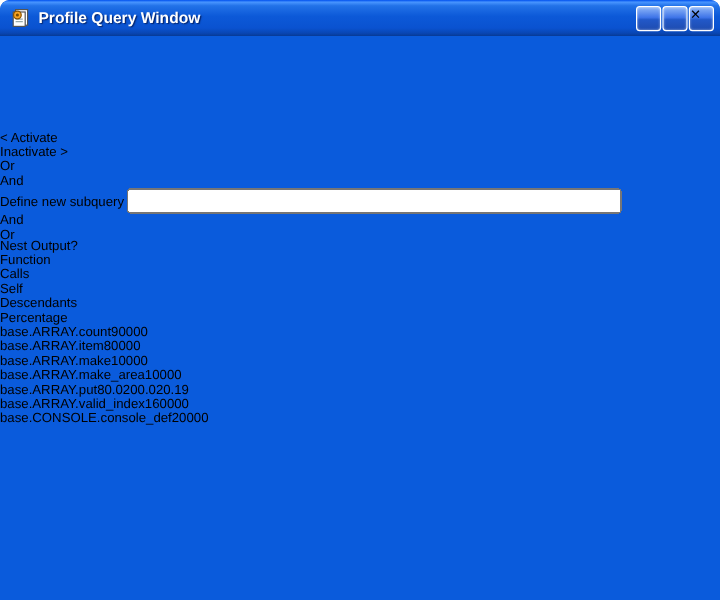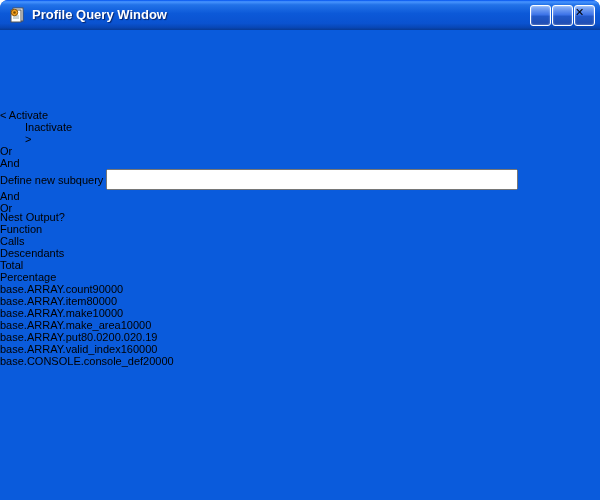--- a/index.html
+++ b/index.html
@@ -125,21 +125,21 @@
     
     <div class="panel" style="left:4px;top:6px;width:249px;height:109px;">
       <div class="panel-header">Active query</div>
       <div class="panel-body">
           <div class="list-item">calls &gt; 0</div>
         </div>
     </div>
 
     
     <div class="xp-btn" style="left:258px;top:4px;width:74px;">&lt; Activate</div>
-    <div class="xp-btn" style="left:258px;top:32px;width:74px;padding-left:25px;">Inactivate &gt;</div>
+    <div class="xp-btn" style="left:258px;top:32px;width:74px;">Inactivate &gt;</div>
     <div class="xp-btn" style="left:258px;top:60px;width:74px;">Or</div>
     <div class="xp-btn" style="left:258px;top:88px;width:74px;">And</div>
 
     
 
     
     <div class="groupbox" style="left:4px;top:130px;width:584px;height:42px;">
       <span class="groupbox-title">Define new subquery</span>
       <input class="text-input" style="left: 8px; top: 11px; width: 412px;" value="">
       <div class="xp-btn" style="left:422px;top:12px;width:74px;">And</div>
@@ -148,22 +148,22 @@
 
     
     <div class="checkbox" style="left:4px;top:188px;"></div>
     <span class="checkbox-label" style="left:24px;top:188px;">Nest Output?</span>
 
     
     <div class="table">
       <div class="thead">
         <div class="th">Function</div>
         <div class="th">Calls</div>
+        <div class="th">Self</div>
         <div class="th">Descendants</div>
-        <div class="th">Total</div>
         <div class="th">Percentage</div>
         <div class="th"></div>
       </div>
       <div class="tbody">
           <div class="trow"><span class="cell c-fn"><span class="seg-pkg">base</span>.<span class="seg-cls">ARRAY</span>.<span class="seg-feat">count</span></span><span class="cell c-num">9</span><span class="cell c-num">0</span><span class="cell c-num">0</span><span class="cell c-num">0</span><span class="cell c-num">0</span></div>
           <div class="trow"><span class="cell c-fn"><span class="seg-pkg">base</span>.<span class="seg-cls">ARRAY</span>.<span class="seg-feat">item</span></span><span class="cell c-num">8</span><span class="cell c-num">0</span><span class="cell c-num">0</span><span class="cell c-num">0</span><span class="cell c-num">0</span></div>
           <div class="trow"><span class="cell c-fn"><span class="seg-pkg">base</span>.<span class="seg-cls">ARRAY</span>.<span class="seg-feat">make</span></span><span class="cell c-num">1</span><span class="cell c-num">0</span><span class="cell c-num">0</span><span class="cell c-num">0</span><span class="cell c-num">0</span></div>
           <div class="trow"><span class="cell c-fn"><span class="seg-pkg">base</span>.<span class="seg-cls">ARRAY</span>.<span class="seg-feat">make_area</span></span><span class="cell c-num">1</span><span class="cell c-num">0</span><span class="cell c-num">0</span><span class="cell c-num">0</span><span class="cell c-num">0</span></div>
           <div class="trow"><span class="cell c-fn"><span class="seg-pkg">base</span>.<span class="seg-cls">ARRAY</span>.<span class="seg-feat">put</span></span><span class="cell c-num">8</span><span class="cell c-num">0.02</span><span class="cell c-num">0</span><span class="cell c-num">0.02</span><span class="cell c-num">0.19</span></div>
           <div class="trow"><span class="cell c-fn"><span class="seg-pkg">base</span>.<span class="seg-cls">ARRAY</span>.<span class="seg-feat">valid_index</span></span><span class="cell c-num">16</span><span class="cell c-num">0</span><span class="cell c-num">0</span><span class="cell c-num">0</span><span class="cell c-num">0</span></div>

